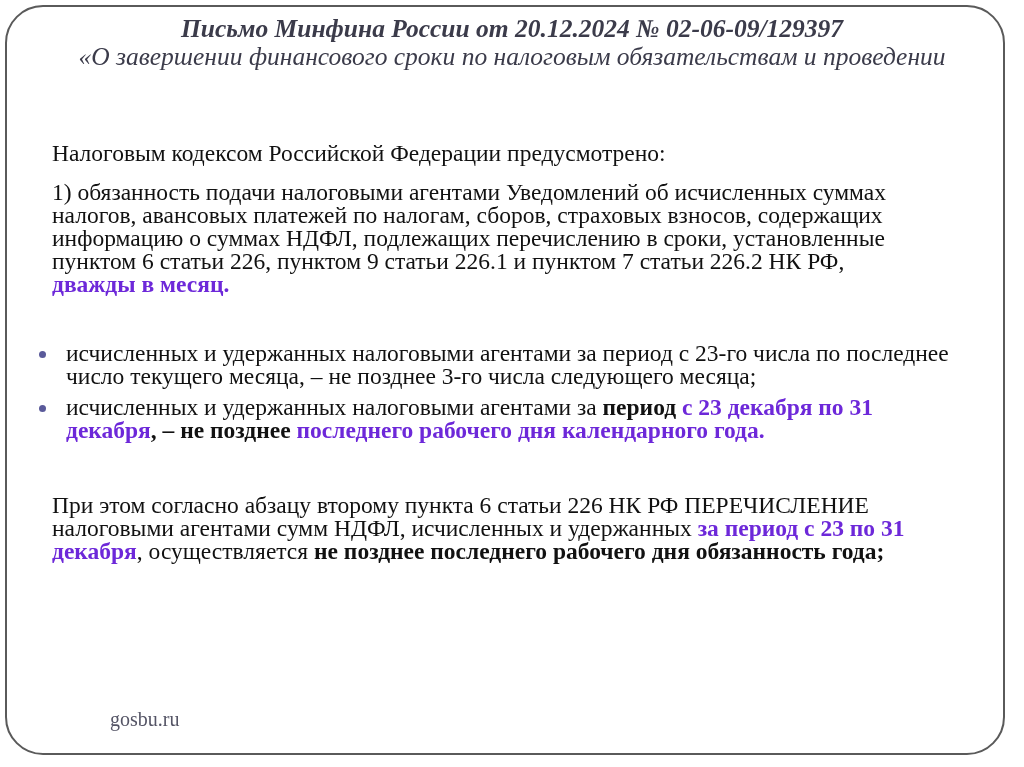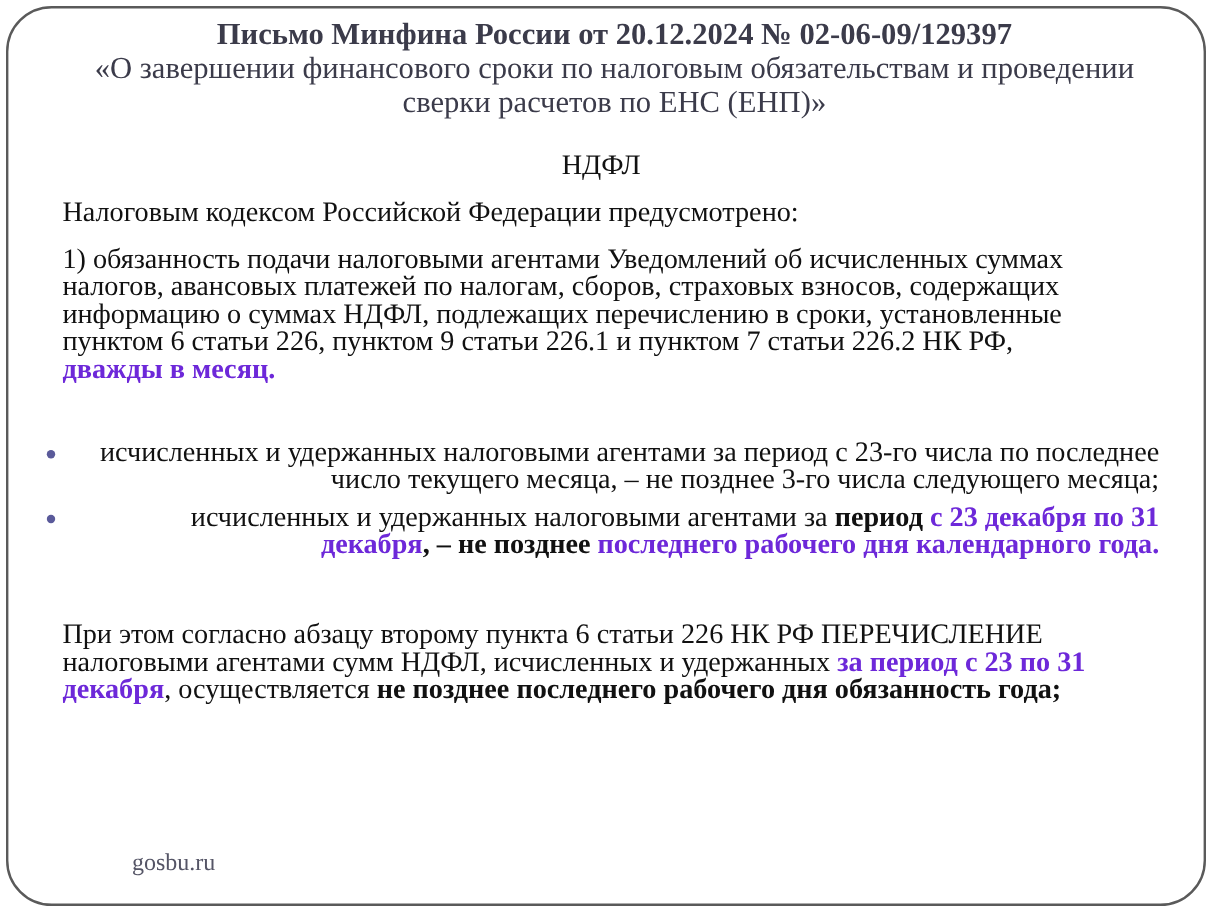--- a/index.html
+++ b/index.html
@@ -28,20 +28,21 @@
     }
     .title {
       position: absolute;
       left: 30px;
       top: 15px;
       width: 964px;
       text-align: center;
       color: #3b3b4a;
       font-size: 25.5px;
       line-height: 28px;
+      font-style: italic;
     }
     .title .t1 {
       font-weight: bold;
       display: block;
     }
     .title .t2 {
       display: block;
     }
     .content {
       position: absolute;
@@ -67,21 +68,20 @@
     .bold { font-weight: bold; }
     ul.bullets {
       list-style: none;
       margin: 8px 0 0 0;
       padding: 0;
     }
     ul.bullets li {
       position: relative;
       padding-left: 30px;
       margin-bottom: 8px;
-      text-align: right;
     }
     ul.bullets li .dot {
       position: absolute;
       left: 3px;
       top: 9px;
       width: 7px;
       height: 7px;
       border-radius: 50%;
       background: #5a5a9a;
     }
@@ -95,25 +95,23 @@
     }
   </style>
 </head>
 <body>
 
 <div class="frame"></div>
 
 <div class="title">
   <span class="t1">Письмо Минфина России от 20.12.2024 № 02-06-09/129397</span>
   <span class="t2">«О завершении финансового сроки по налоговым обязательствам и проведении</span>
-  <span class="t2">сверки расчетов по ЕНС (ЕНП)»</span>
 </div>
 
 <div class="content">
-  <div class="section-head">НДФЛ</div>
 
   <p class="p p-intro">Налоговым кодексом Российской Федерации предусмотрено:</p>
 
   <p class="p p-1"><span>1) обязанность подачи налоговыми агентами Уведомлений об исчисленных суммах налогов, авансовых платежей по налогам, сборов, страховых взносов, содержащих информацию о суммах НДФЛ, подлежащих перечислению в сроки, установленные пунктом 6 статьи 226, пунктом 9 статьи 226.1 и пунктом 7 статьи 226.2 НК РФ,</span><br><span class="red">дважды в месяц.</span></p>
 
   <div class="gap-big"></div>
 
 
   <ul class="bullets">
     <li>

